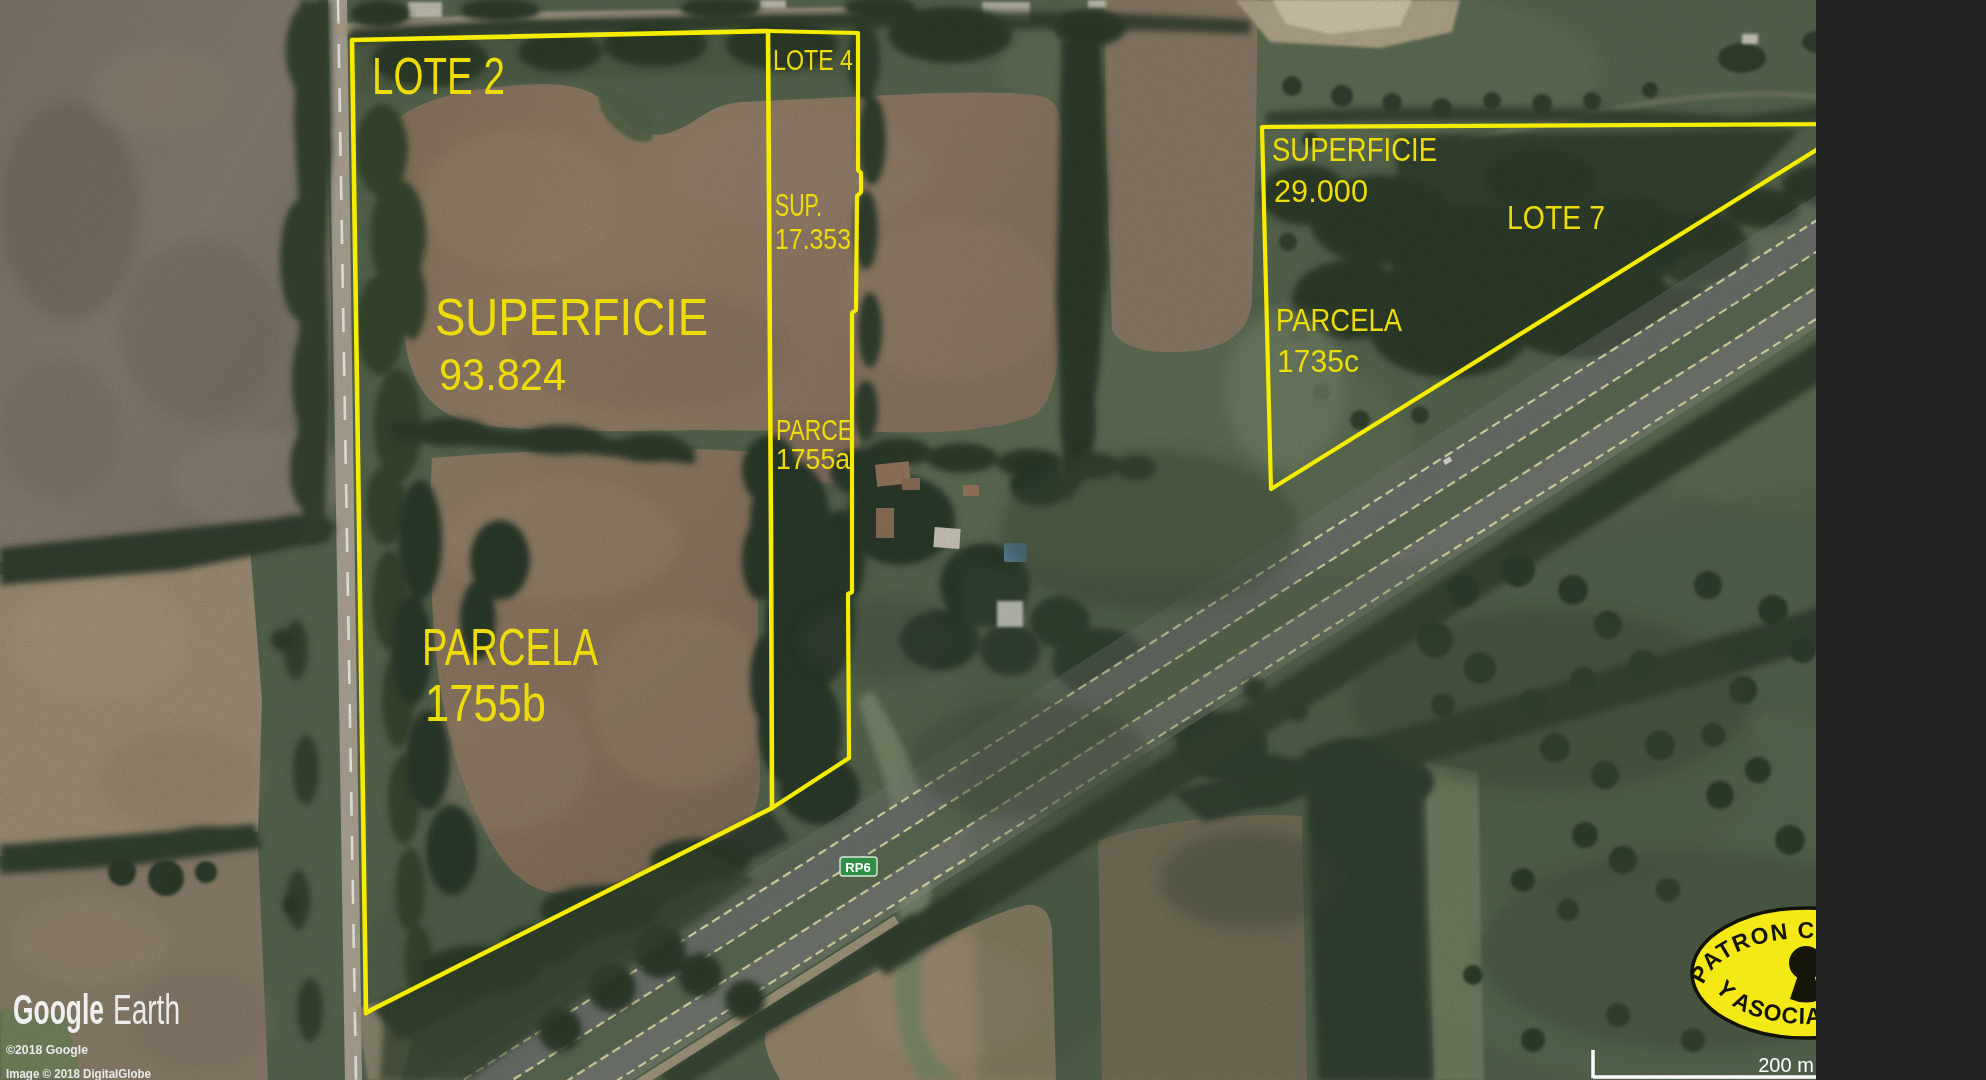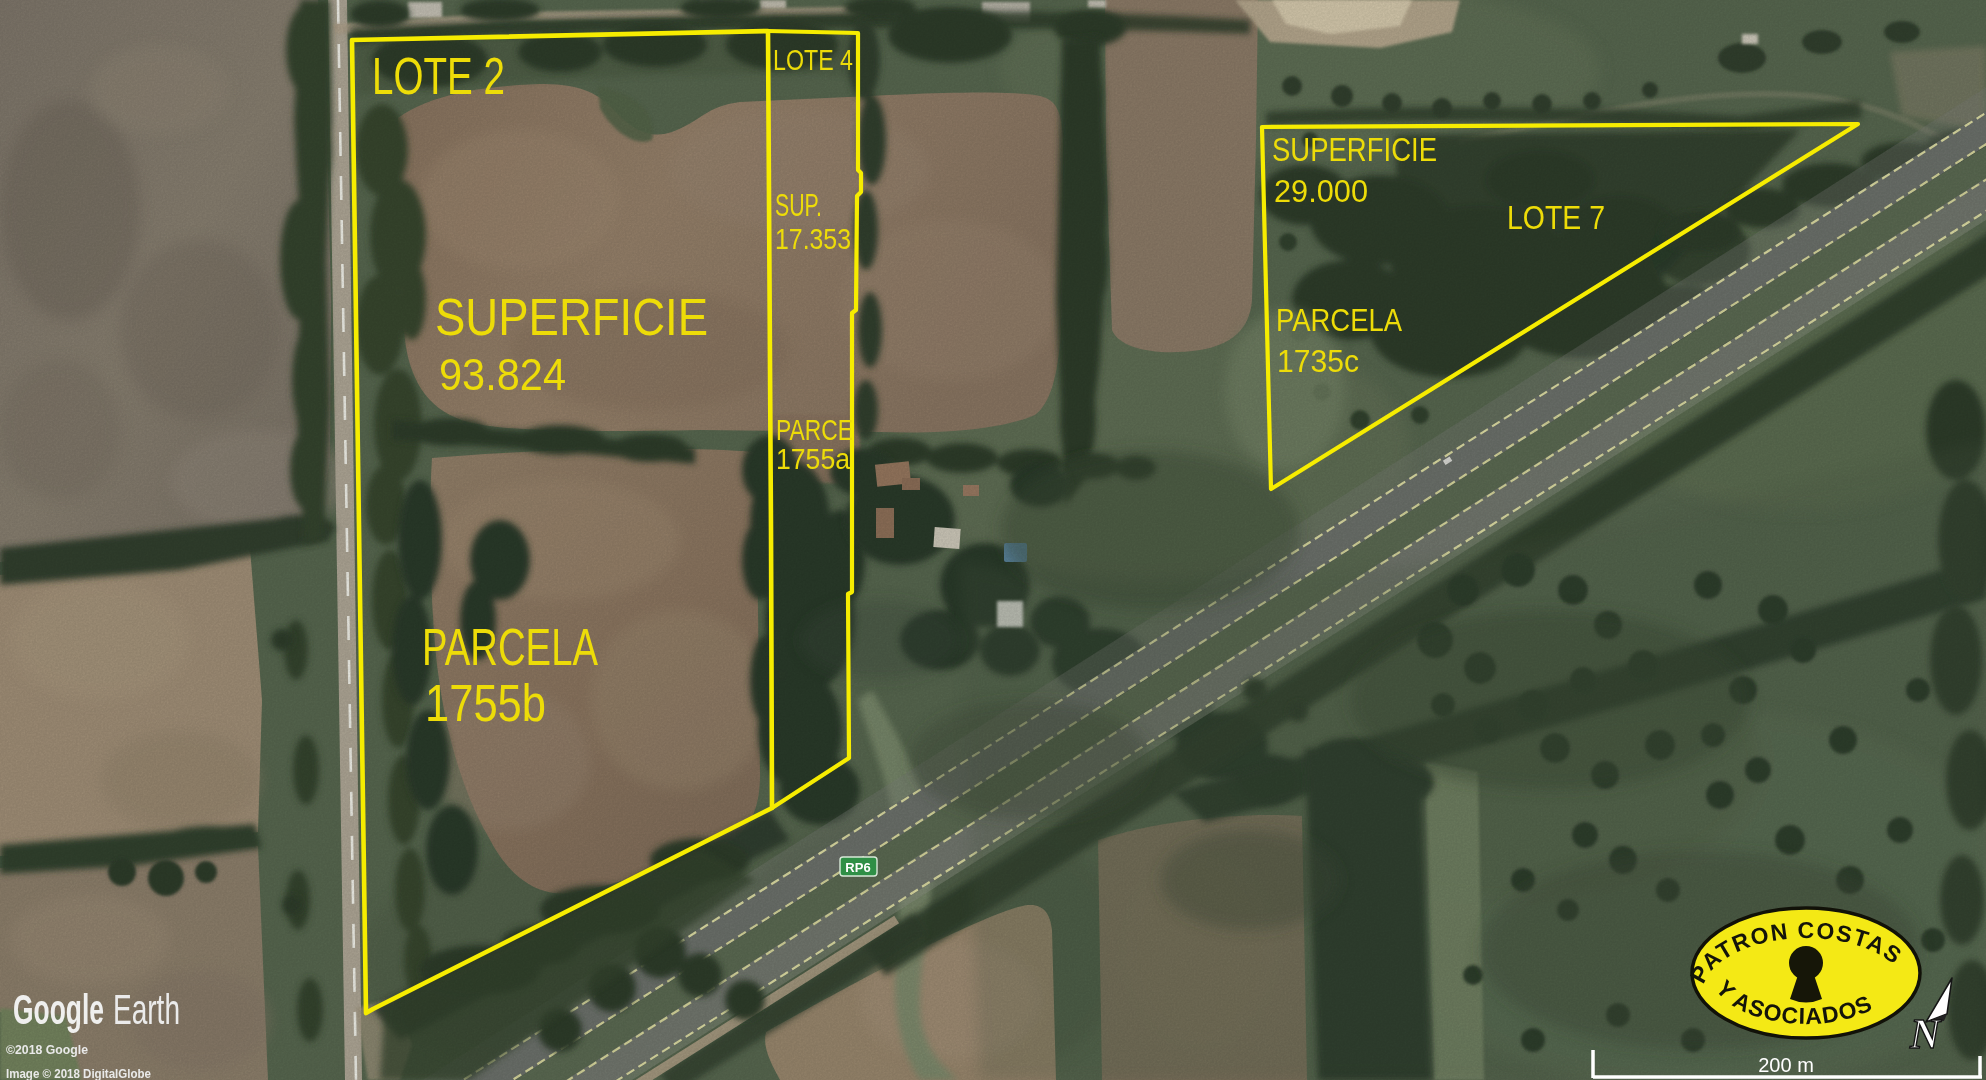--- a/index.html
+++ b/index.html
@@ -1,16 +1,16 @@
 <!DOCTYPE html>
 <html><head>
 <meta charset="utf-8">
 <style>
   html,body{margin:0;padding:0;background:#222;}
-  .page{width:1986px;height:1080px;position:relative;overflow:hidden;font-family:"Liberation Sans",sans-serif;}
+  .page{width:1816px;height:1080px;position:relative;overflow:hidden;font-family:"Liberation Sans",sans-serif;}
   svg{display:block;}
 </style>
 </head>
 <body>
 <div class="page">
 <svg width="1986" height="1080" viewBox="0 0 1986 1080">
 <defs>
   <filter id="b1" x="-30%" y="-30%" width="160%" height="160%">
           <feGaussianBlur stdDeviation="1.6"></feGaussianBlur>
         </filter>

